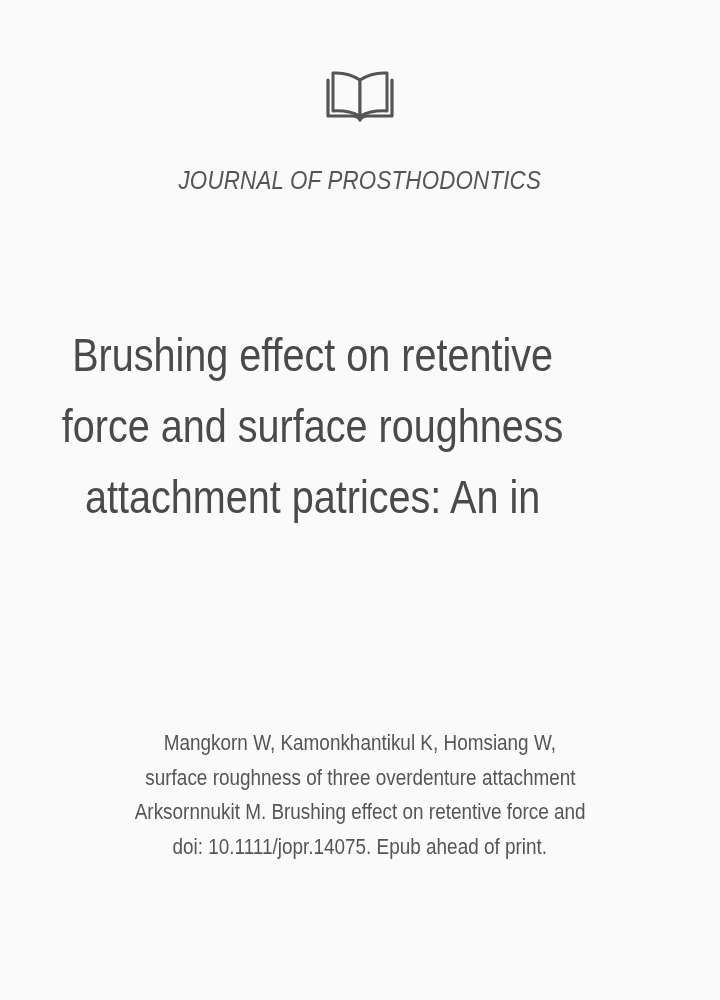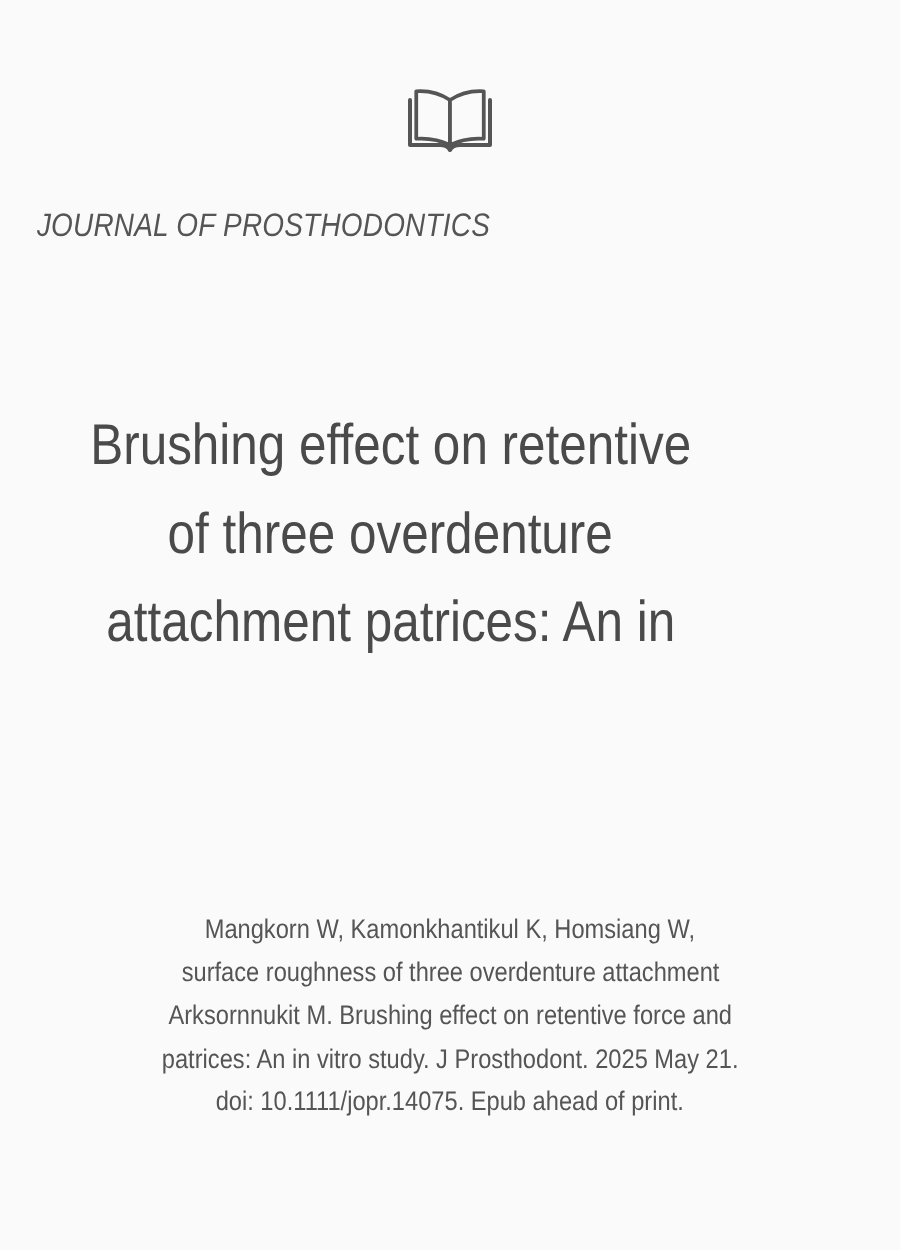--- a/index.html
+++ b/index.html
@@ -26,21 +26,21 @@
     }
     .icon-wrap svg {
       width: 68px;
       height: 52px;
     }
     .journal {
       position: absolute;
       left: 0;
       top: 162px;
       width: 720px;
-      text-align: left;
+      text-align: center;
       font-size: 26px;
       font-style: italic;
       letter-spacing: 0.2px;
       color: #555555;
       line-height: 36px;
     }
     .journal span {
       display: inline-block;
       transform: scaleX(0.86);
       transform-origin: center;
@@ -97,23 +97,22 @@
     <path d="M61 3 Q46 2 34 10 L34 46 Q46 40 61 41 Z" stroke-width="3" fill="#fafafa"></path>
   </svg>
 </div>
 
 <div class="journal">
   <span>JOURNAL OF PROSTHODONTICS</span>
 </div>
 
 <h1 class="title" style="margin:0;font-weight:normal;">
   <span class="line"><span>Brushing effect on retentive</span></span>
-  <span class="line"><span>of three overdenture</span></span>
+  <span class="line"><span>force and surface roughness</span></span>
   <span class="line"><span>attachment patrices: An in</span></span>
 </h1>
 
 <div class="citation">
   <span class="line"><span>Mangkorn W, Kamonkhantikul K, Homsiang W,</span></span>
   <span class="line"><span>surface roughness of three overdenture attachment</span></span>
   <span class="line"><span>Arksornnukit M. Brushing effect on retentive force and</span></span>
-  <span class="line"><span>patrices: An in vitro study. J Prosthodont. 2025 May 21.</span></span>
   <span class="line"><span>doi: 10.1111/jopr.14075. Epub ahead of print.</span></span>
 </div>
 
 </body></html>

